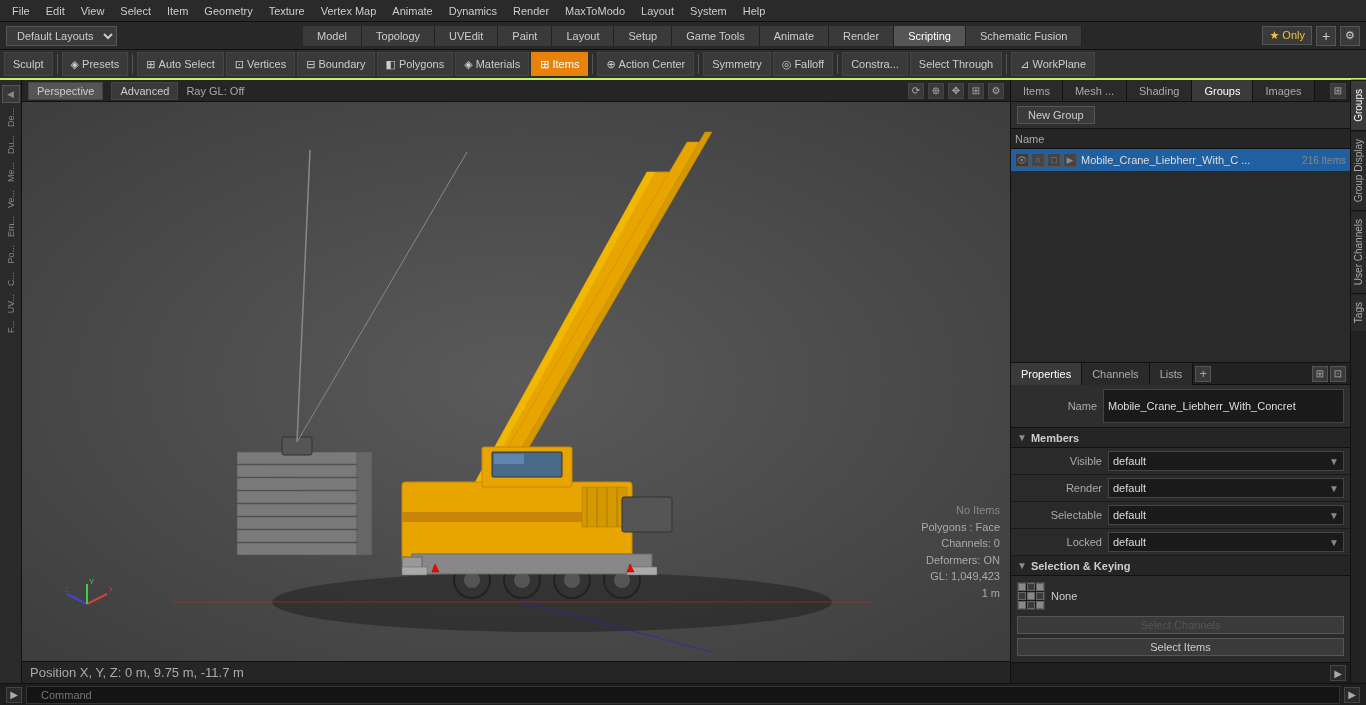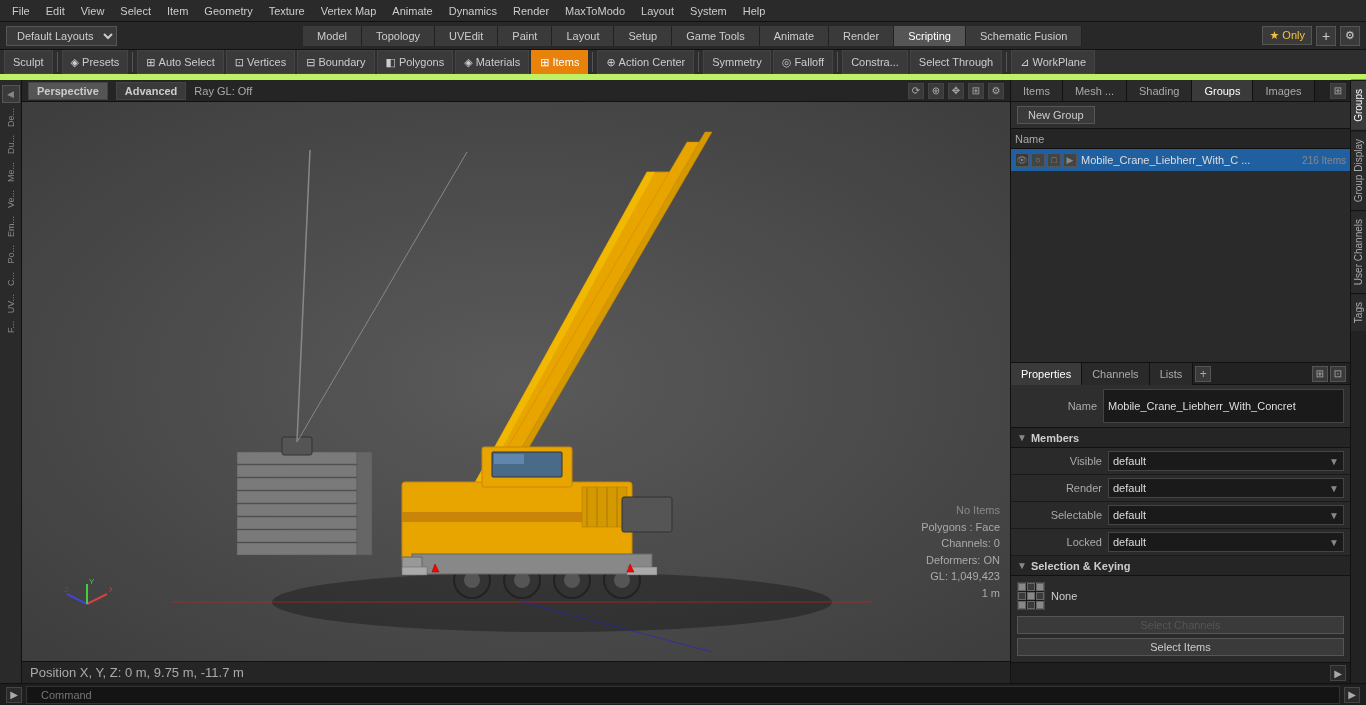--- a/index.html
+++ b/index.html
@@ -14,36 +14,36 @@
     #layout-select { background: #3a3a3a; color: #ccc; border: 1px solid #555; padding: 2px 6px; font-size: 11px; margin: 0 6px; }
     .layout-tabs { display: flex; flex: 1; justify-content: center; gap: 0; }
     .layout-tab { padding: 4px 14px; background: #3a3a3a; color: #ccc; border-right: 1px solid #222; cursor: pointer; font-size: 11px; }
     .layout-tab.active { background: #555; color: #fff; }
     .layout-right { display: flex; align-items: center; gap: 4px; padding-right: 6px; }
     .star-badge { color: #f0c040; font-size: 11px; padding: 2px 6px; background: #3a3a3a; border: 1px solid #555; }
     .plus-btn { width: 20px; height: 20px; background: #3a3a3a; border: 1px solid #555; color: #ccc; cursor: pointer; display: flex; align-items: center; justify-content: center; font-size: 14px; }
     .gear-btn { width: 20px; height: 20px; background: #3a3a3a; border: 1px solid #555; color: #ccc; cursor: pointer; display: flex; align-items: center; justify-content: center; }
 
     
-    #toolbar { display: flex; align-items: center; background: #2e2e2e; height: 30px; border-bottom: 6px solid #bef264; padding: 0 4px; gap: 2px; }
+    #toolbar { display: flex; align-items: center; background: #2e2e2e; height: 30px; border-bottom: 2px solid #bef264; padding: 0 4px; gap: 2px; }
     .tool-btn { display: flex; align-items: center; gap: 3px; padding: 3px 8px; background: #3a3a3a; border: 1px solid #444; color: #ccc; cursor: pointer; font-size: 11px; height: 24px; white-space: nowrap; }
     .tool-btn.active { background: #e8820a; color: #fff; border-color: #e8820a; }
     .tool-sep { width: 1px; height: 20px; background: #555; margin: 0 2px; }
 
     
     #main { display: flex; width: 1366px; height: calc(705px - 22px - 28px - 30px - 22px); }
 
     
     #left-strip { width: 22px; background: #2a2a2a; border-right: 1px solid #111; display: flex; flex-direction: column; align-items: center; padding-top: 4px; }
     .left-strip-item { width: 18px; height: 18px; background: #3a3a3a; border: 1px solid #555; margin: 1px; cursor: pointer; display: flex; align-items: center; justify-content: center; font-size: 9px; color: #888; }
 
     
     #viewport-container { flex: 1; display: flex; flex-direction: column; }
     #viewport-header { display: flex; align-items: center; background: #252525; height: 22px; border-bottom: 1px solid #111; padding: 0 6px; gap: 8px; }
-    .vp-tab { padding: 2px 8px; background: #3a3a3a; border: 1px solid #444; color: #ccc; font-size: 11px; cursor: pointer; font-weight: bold; }
+    .vp-tab { padding: 2px 8px; background: #3a3a3a; border: 1px solid #444; color: #ccc; font-size: 11px; cursor: pointer; }
     .vp-tab.active { background: #555; }
     .vp-info { color: #aaa; font-size: 11px; }
     .vp-icons { display: flex; gap: 4px; margin-left: auto; }
     .vp-icon { width: 16px; height: 16px; background: #3a3a3a; border: 1px solid #444; cursor: pointer; display: flex; align-items: center; justify-content: center; font-size: 10px; color: #aaa; }
     #viewport { flex: 1; background: #4a4a4a; position: relative; overflow: hidden; }
     #viewport-canvas { width: 100%; height: 100%; background: radial-gradient(ellipse at center, #5a5a5a 0%, #3d3d3d 100%); position: relative; }
 
     
     #viewport-status { position: absolute; bottom: 60px; right: 10px; text-align: right; color: #aaa; font-size: 11px; line-height: 1.5; }
     #viewport-status .no-items { color: #888; }

